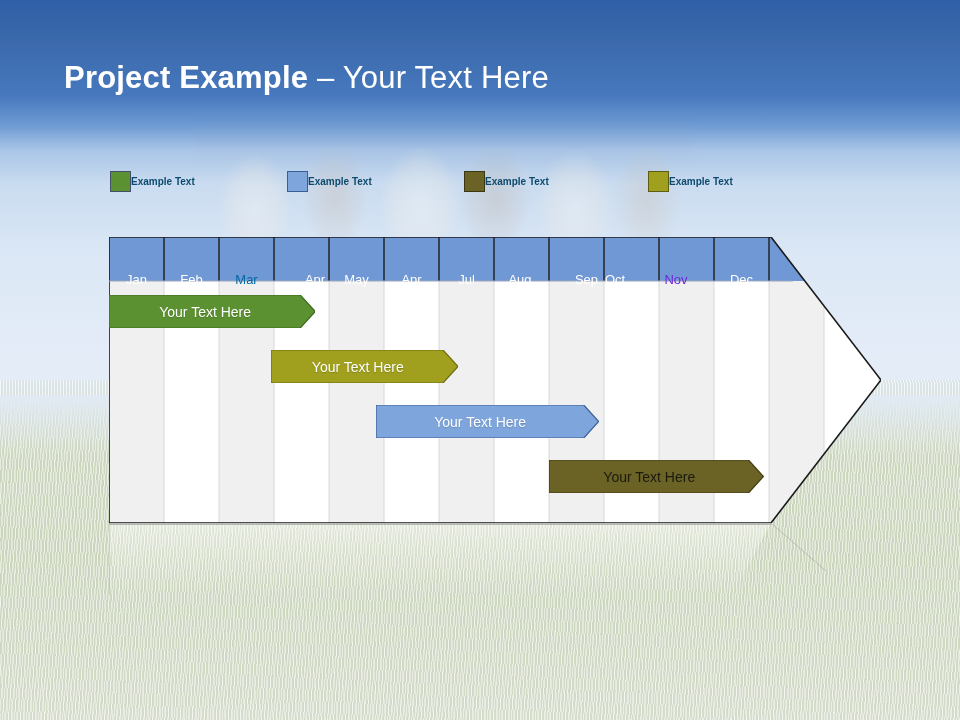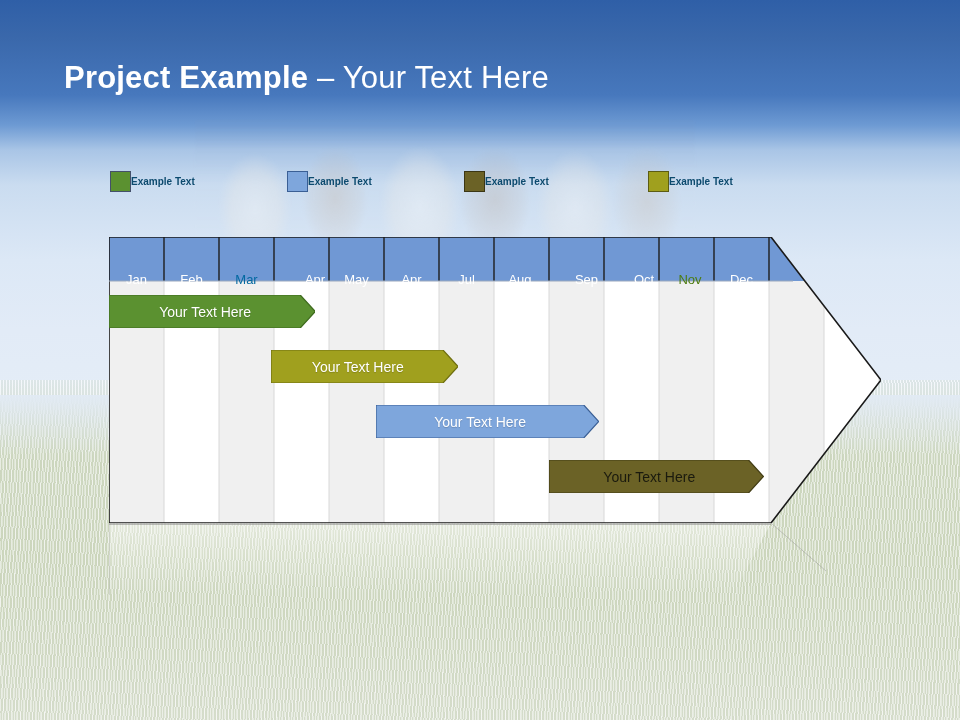--- a/index.html
+++ b/index.html
@@ -175,22 +175,22 @@
   <div id="months">
       <div class="month-cell" style="left: 0px; width: 55px; color: rgb(255, 255, 255);">Jan</div>
       <div class="month-cell" style="left: 55px; width: 55px; color: rgb(255, 255, 255);">Feb</div>
       <div class="month-cell" style="left: 110px; width: 55px; color: #0369a1;">Mar</div>
       <div class="month-cell" style="left: 165px; width: 55px; color: rgb(255, 255, 255); padding-left: 27px;">Apr</div>
       <div class="month-cell" style="left: 220px; width: 55px; color: rgb(255, 255, 255);">May</div>
       <div class="month-cell" style="left: 275px; width: 55px; color: rgb(255, 255, 255);">Apr</div>
       <div class="month-cell" style="left: 330px; width: 55px; color: rgb(255, 255, 255);">Jul</div>
       <div class="month-cell" style="left: 385px; width: 52px; color: rgb(255, 255, 255);">Aug</div>
       <div class="month-cell" style="left: 440px; width: 75px; color: rgb(255, 255, 255);">Sep</div>
-      <div class="month-cell" style="left: 514px; width: 42px; color: rgb(255, 255, 255);">Oct</div>
-      <div class="month-cell" style="left: 564px; width: 34px; color: #4d7c0f;">Nov</div>
+      <div class="month-cell" style="left: 485px; width: 42px; color: rgb(255, 255, 255);">Oct</div>
+      <div class="month-cell" style="left: 550px; width: 34px; color: #6d28d9;">Nov</div>
       <div class="month-cell" style="left: 605px; width: 55px; color: rgb(255, 255, 255);">Dec</div>
     </div>
   <div id="bars">
       <div class="bar" style="left: 0px; top: 58px; width: 206.25px;">
         <svg width="206.25" height="33">
           <polygon points="0,0 191.25,0 206.25,16.5 191.25,33 0,33" fill="#5B9130" stroke="#3f6b1e" stroke-width="1.2"></polygon>
         </svg>
         <div class="bar-label light">Your  Text Here</div>
       </div>
       <div class="bar" style="left: 162.25px; top: 113px; width: 187px;">

